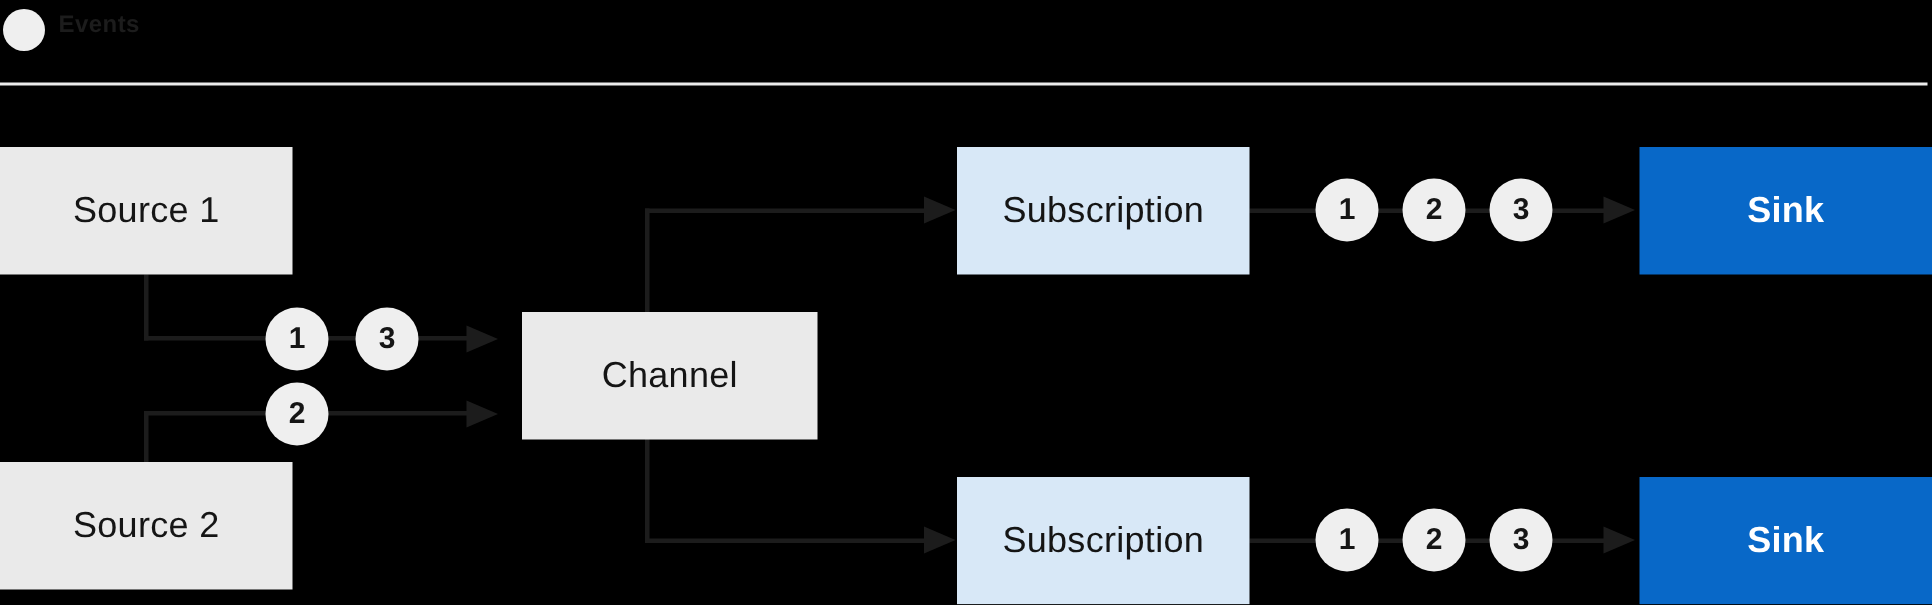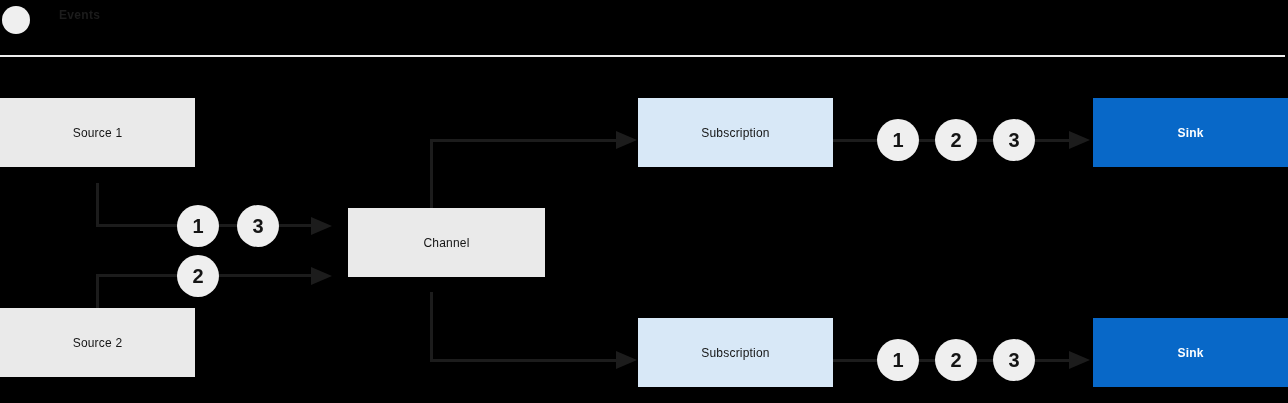--- a/index.html
+++ b/index.html
@@ -28,22 +28,22 @@
   
   .legend-swatch {
     position: absolute;
     left: 2px; top: 6px;
     width: 28px; height: 28px;
     border-radius: 50%;
     background: var(--circle-fill);
   }
   .legend-label {
     position: absolute;
-    left: 59px; top: 8px;
-    font-size: 12px;
+    left: 39px; top: 8px;
+    font-size: 16px;
     font-weight: bold;
     letter-spacing: 0.3px;
     color: var(--line);
     text-align: right;
   }
   .divider {
     position: absolute;
     left: 0; top: 55px;
     width: 1285px; height: 2px;
     background: var(--divider);
@@ -72,25 +72,25 @@
     align-items: center;
     justify-content: center;
     font-size: 20px;
     font-weight: bold;
     color: var(--text-dark);
   }
 
   
   .node {
     position: absolute;
-    width: 195px; height: 69px;
+    width: 195px; height: 85px;
     display: flex;
     align-items: center;
     justify-content: center;
-    font-size: 12px;
+    font-size: 24px;
     color: var(--text-dark);
     letter-spacing: 0.2px;
   }
   .node.gray { background: var(--box-gray); }
   .node.light-blue { background: var(--box-light-blue); }
   .node.blue { background: var(--box-blue); color: var(--text-light); font-weight: bold; }
 </style>
 </head>
 <body>
 

